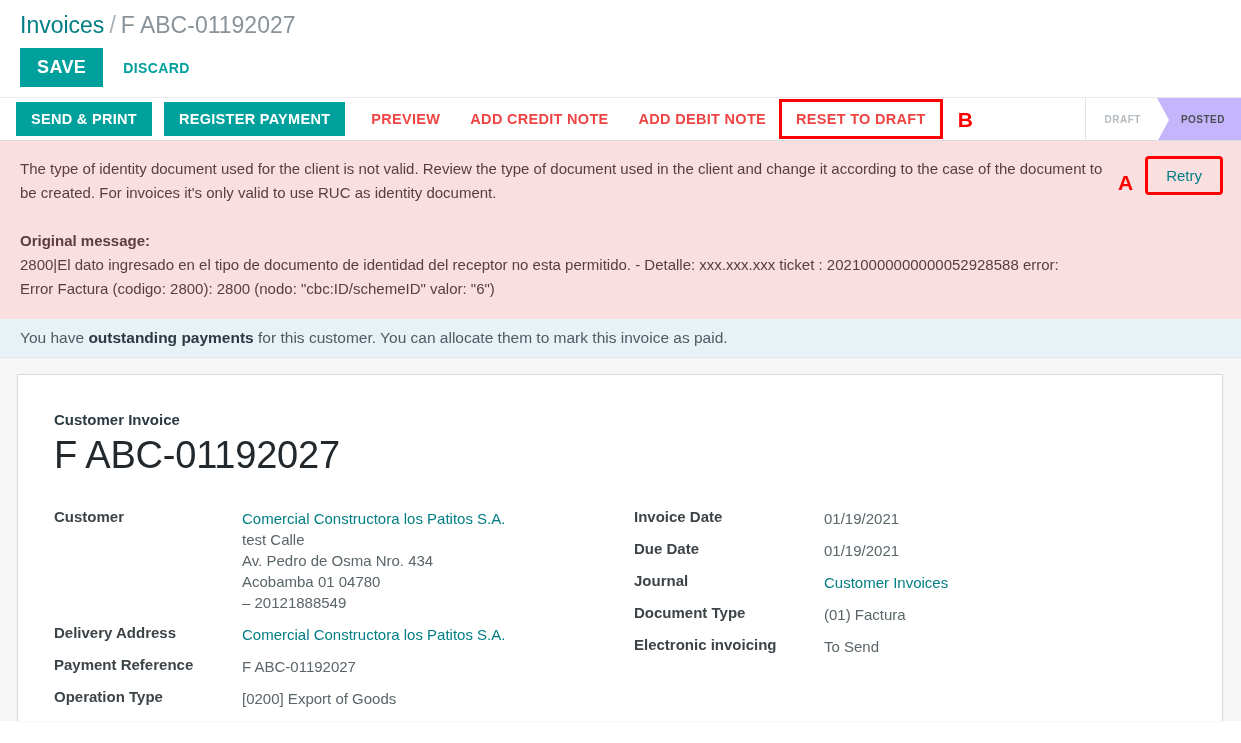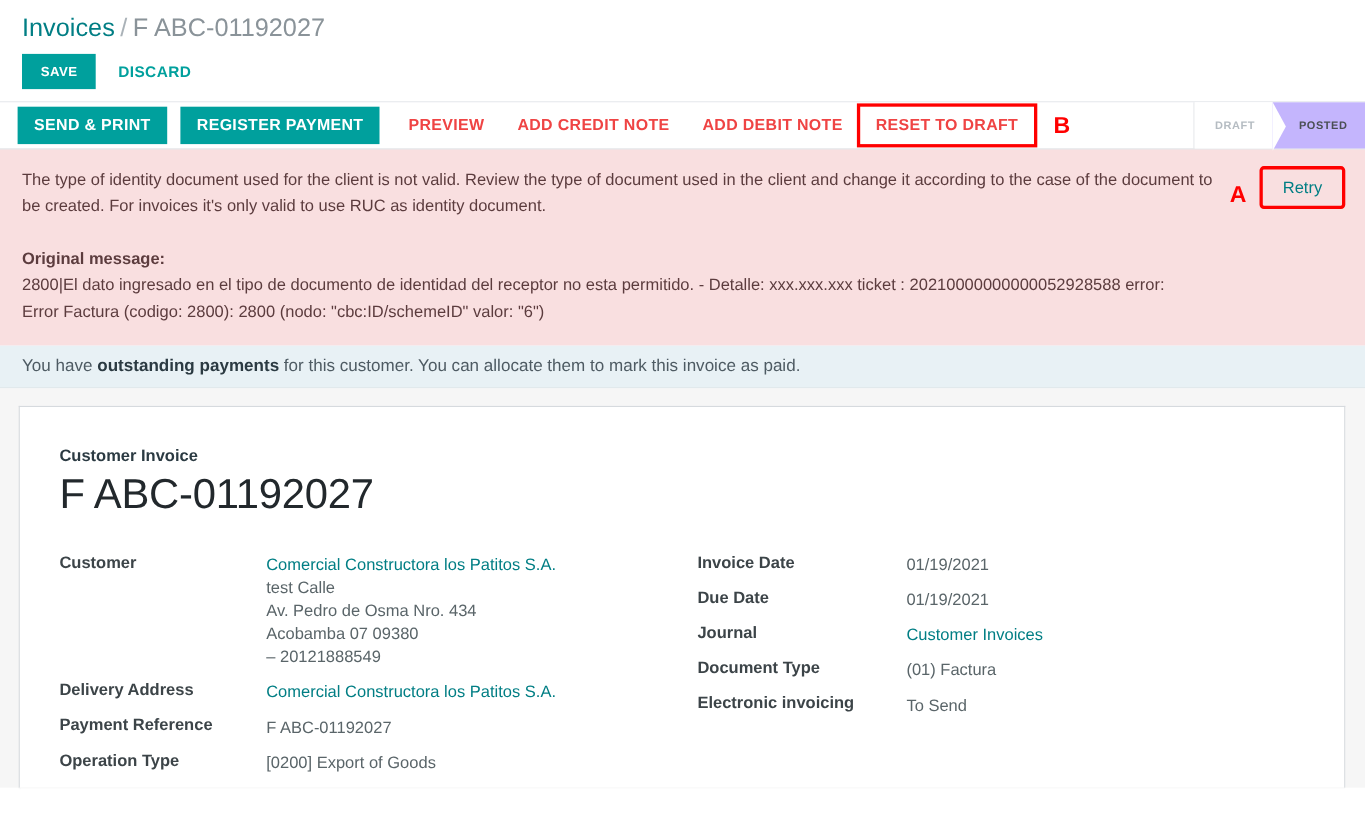--- a/index.html
+++ b/index.html
@@ -32,21 +32,21 @@
     padding: 8px 0 10px 20px;
     display: flex;
     align-items: center;
     gap: 8px;
   }
   .btn-save {
     background: #00a09d;
     color: #ffffff;
     border: none;
     font-weight: bold;
-    font-size: 12px;
+    font-size: 18px;
     letter-spacing: .4px;
     padding: 9px 17px;
     cursor: pointer;
     font-family: "Liberation Sans", sans-serif;
   }
   .btn-discard {
     background: transparent;
     color: #00a09d;
     border: none;
     font-weight: bold;
@@ -291,21 +291,21 @@
       <div class="sheet-cols">
 
         <div class="col-left">
 
           <div class="frow">
             <div class="flabel">Customer</div>
             <div class="fvalue">
               <span class="addr-line link">Comercial Constructora los Patitos S.A.</span>
               <span class="addr-line">test Calle</span>
               <span class="addr-line">Av. Pedro de Osma Nro. 434</span>
-              <span class="addr-line">Acobamba 07 09380</span>
+              <span class="addr-line">Acobamba 01 04780</span>
               <span class="addr-line">– 20121888549</span>
             </div>
           </div>
 
           <div class="frow">
             <div class="flabel">Delivery Address</div>
             <div class="fvalue link">Comercial Constructora los Patitos S.A.</div>
           </div>
 
           <div class="frow">

